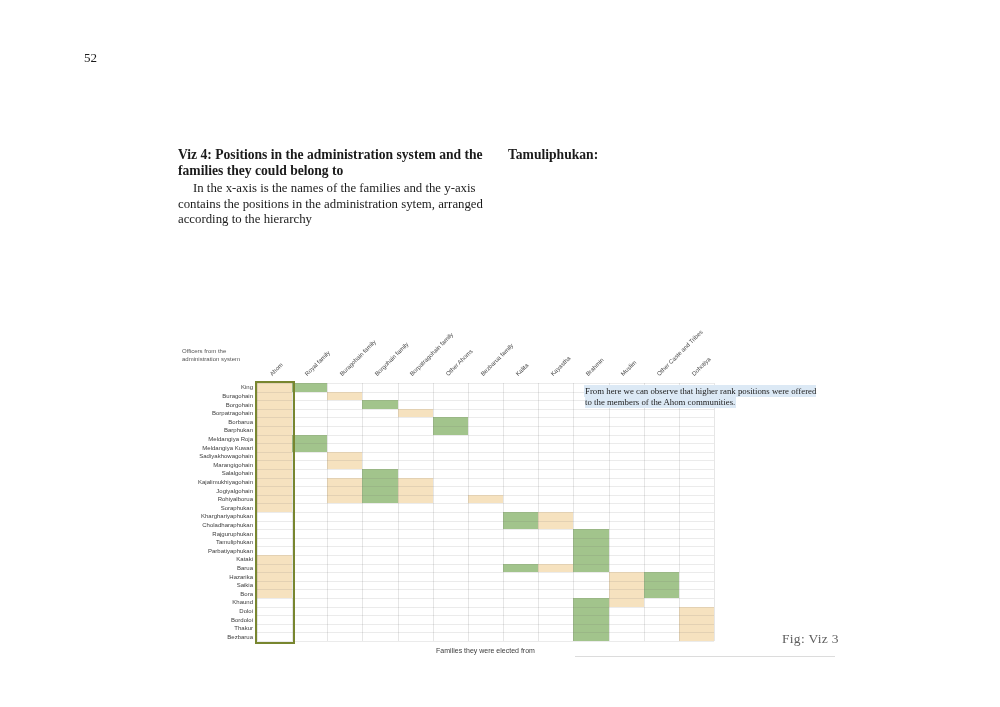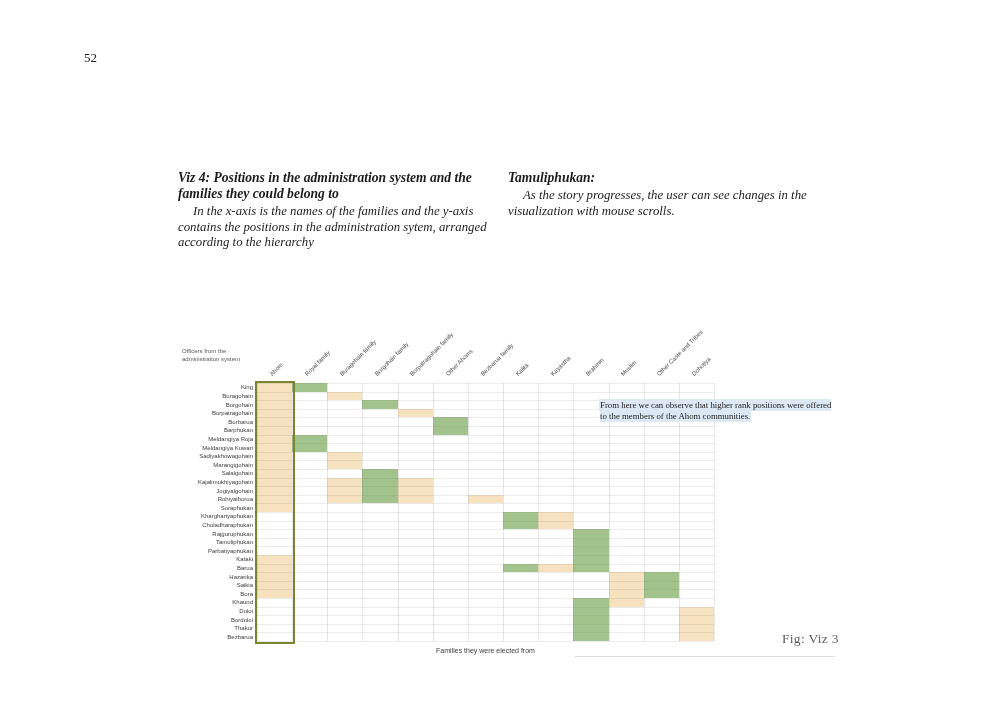--- a/index.html
+++ b/index.html
@@ -8,21 +8,21 @@
     width:1000px;height:707px;
     background:#ffffff;
     overflow:hidden;
     font-family:"Liberation Serif", serif;
     color:#1b1b1b;
   }
   .page-number{
     position:absolute;left:84px;top:50px;
     font-size:13px;
   }
-  .text-col{position:absolute;top:170px;font-size:12.8px;line-height:1.22;font-style:italic;}
+  .text-col{position:absolute;top:147px;font-size:12.8px;line-height:1.22;}
   .text-col.left{left:178px;width:324px;}
   .text-col.right{left:508px;width:322px;}
   .text-col h3{
     margin:0;font-size:13.6px;line-height:1.18;font-weight:bold;
   }
   .text-col p{margin:2px 0 0 0;text-indent:15px;}
 
   
   .y-axis-title{
     position:absolute;left:182px;top:348px;width:78px;
@@ -42,23 +42,23 @@
     font-family:"Liberation Sans", sans-serif;
     font-size:6px;color:#3c3c3c;line-height:1;white-space:nowrap;
   }
   .col-label{
     position:absolute;
     font-family:"Liberation Sans", sans-serif;
     font-size:6px;color:#4a4a4a;white-space:nowrap;
     transform:rotate(-45deg);transform-origin:0 100%;
   }
   .annotation{
-    position:absolute;left:585px;top:400px;width:236px;
+    position:absolute;left:585px;top:386px;width:236px;
     font-family:"Liberation Serif", serif;
-    font-size:8.8px;line-height:1.25;color:#222;margin-left:15px;
+    font-size:8.8px;line-height:1.25;color:#222;
   }
   .annotation span{background:#dce9f5;box-shadow:0 0 0 1px #dce9f5;}
   .x-axis-title{
     position:absolute;left:257px;top:647px;width:457px;text-align:center;
     font-family:"Liberation Sans", sans-serif;
     font-size:7px;color:#3c3c3c;
   }
   .fig-caption{
     position:absolute;left:782px;top:631px;
     font-size:13.5px;color:#5f5f5f;letter-spacing:0.3px;
@@ -75,21 +75,20 @@
 
   <div class="page-number">52</div>
 
   <div class="text-col left">
     <h3>Viz 4: Positions in the administration system and the families they could belong to</h3>
     <p>In the x-axis is the names of the families and the y-axis contains the positions in the administration sytem, arranged according to the hierarchy</p>
   </div>
 
   <div class="text-col right">
     <h3>Tamuliphukan:</h3>
-    <p>As the story progresses, the user can see changes in the visualization with mouse scrolls.</p>
   </div>
 
   <div class="y-axis-title">Officers from the administration system</div>
 
   <div id="plot">
       <div class="block" style="left: 0px; top: 0px; width: 35.1538px; height: 129px; background: rgb(246, 226, 191);"></div>
       <div class="block" style="left: 0px; top: 172px; width: 35.1538px; height: 43px; background: rgb(246, 226, 191);"></div>
       <div class="block" style="left: 35.1538px; top: 0px; width: 35.1538px; height: 8.6px; background: rgb(162, 196, 140);"></div>
       <div class="block" style="left: 35.1538px; top: 51.6px; width: 35.1538px; height: 17.2px; background: rgb(162, 196, 140);"></div>
       <div class="block" style="left: 70.3077px; top: 8.6px; width: 35.1538px; height: 8.6px; background: rgb(246, 226, 191);"></div>

